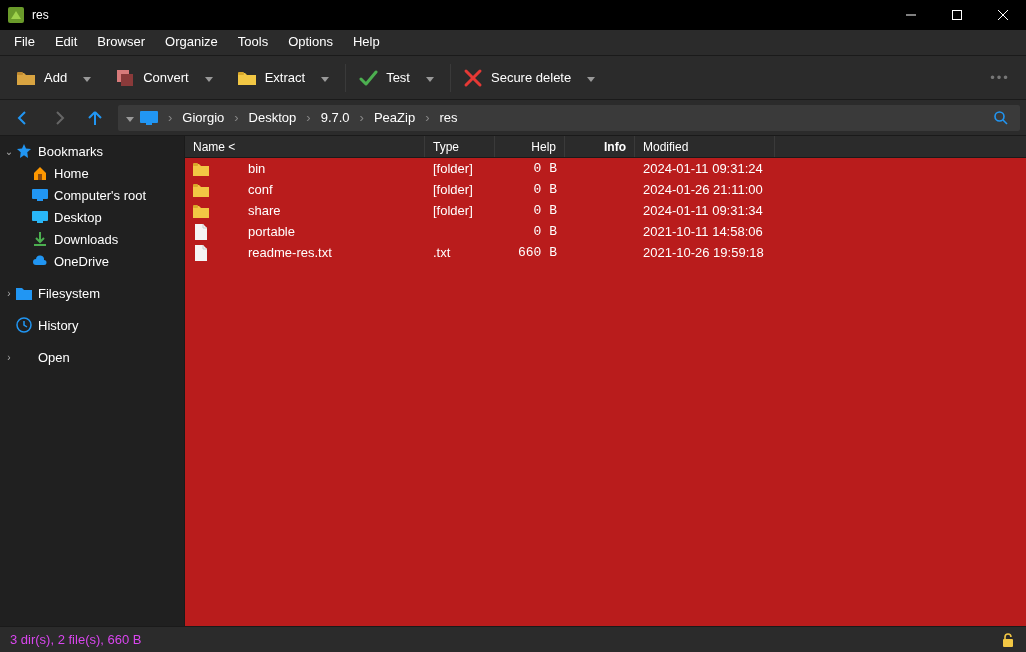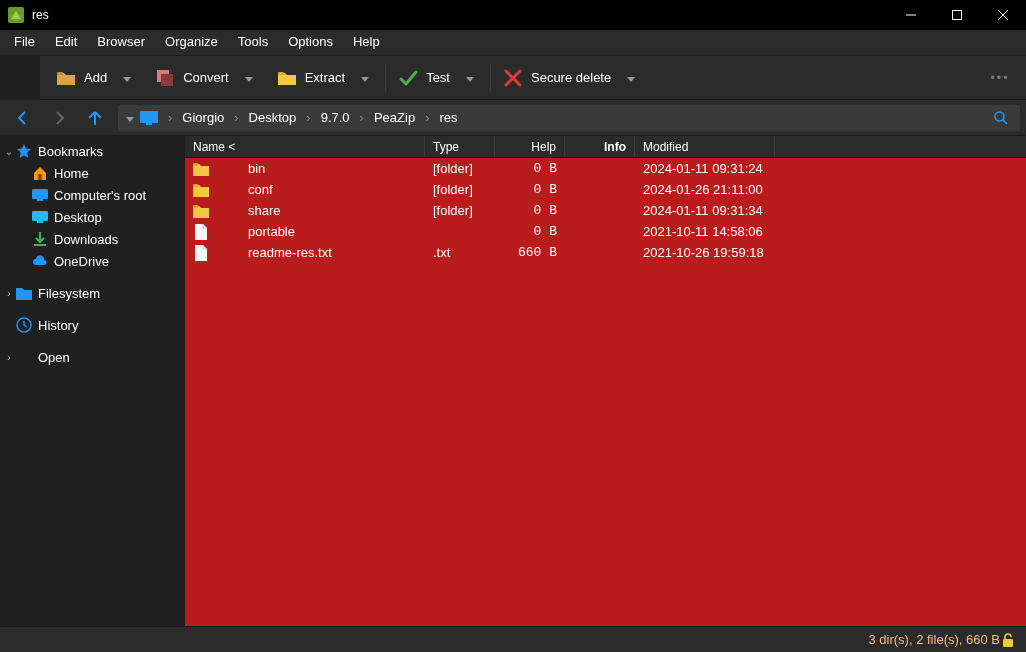--- a/index.html
+++ b/index.html
@@ -10,21 +10,21 @@
 .titlebar-icon { width: 16px; height: 16px; margin: 0 8px; }
 .titlebar-title { flex: 1; color: #ffffff; font-size: 12px; }
 .titlebar-controls { display: flex; }
 .titlebar-btn { width: 46px; height: 30px; display: flex; align-items: center; justify-content: center; color: #ffffff; }
 
 
 .menubar { height: 26px; background: #2b2b2b; display: flex; align-items: flex-start; padding: 0 4px; border-bottom: 1px solid #1a1a1a; }
 .menubar-item { padding: 4px 10px; cursor: default; }
 
 
-.toolbar { height: 44px; background: #2b2b2b; display: flex; align-items: center; padding: 0 6px; border-bottom: 1px solid #1a1a1a; margin-left: 40px; }
+.toolbar { height: 44px; background: #2b2b2b; display: flex; align-items: center; padding: 0 6px; border-bottom: 1px solid #1a1a1a; }
 .tool-btn-wrap { display: flex; align-items: stretch; margin-right: 8px; height: 32px; }
 .tool-btn { display: flex; align-items: center; padding: 0 10px; cursor: default; }
 .tool-chevron { display: flex; align-items: center; padding: 0 6px; cursor: default; }
 .tool-icon { width: 20px; height: 20px; margin-right: 8px; }
 .tool-sep { width: 1px; height: 28px; background: #3a3a3a; margin: 0 2px; }
 .toolbar-spacer { flex: 1; }
 .overflow-btn { width: 40px; height: 32px; display: flex; align-items: center; justify-content: center; cursor: default; color:#777; letter-spacing:2px;}
 
 
 .navbar { height: 36px; background: #2b2b2b; display: flex; align-items: center; padding: 0 6px 0 10px; border-bottom: 1px solid #1a1a1a; gap: 10px; }
@@ -60,21 +60,21 @@
 .file-row { display: flex; height: 21px; align-items: center; cursor: default; }
 .fc { padding: 0 8px; overflow: hidden; white-space: nowrap; text-overflow: ellipsis; }
 .fc-name { width: 240px; display:flex; align-items:center;gap:33px; }
 .fc-type { width: 70px; }
 .fc-size { width: 70px; text-align: right; font-family: Liberation Mono, monospace; }
 .fc-info { width: 70px; text-align: right; }
 .fc-mod { width: 140px; }
 .file-icon { width: 16px; height: 16px; margin-right: 6px; flex-shrink: 0; }
 
 
-.statusbar { height: 26px; background: #2b2b2b; display: flex; align-items: center; padding: 0 10px; color: #fdba74; font-size: 12px; border-top: 1px solid #1a1a1a; text-align: right; }
+.statusbar { height: 26px; background: #2b2b2b; display: flex; align-items: center; padding: 0 10px; color: #d946ef; font-size: 12px; border-top: 1px solid #1a1a1a; }
 .status-left { flex: 1; }
 .status-lock { width: 16px; height: 16px; }
 
 
 .chev-down::after { content: ""; display: inline-block; border-left: 4px solid transparent; border-right: 4px solid transparent; border-top: 5px solid #999; }
 </style>
 </head>
 <body>
 
 <div class="titlebar">

